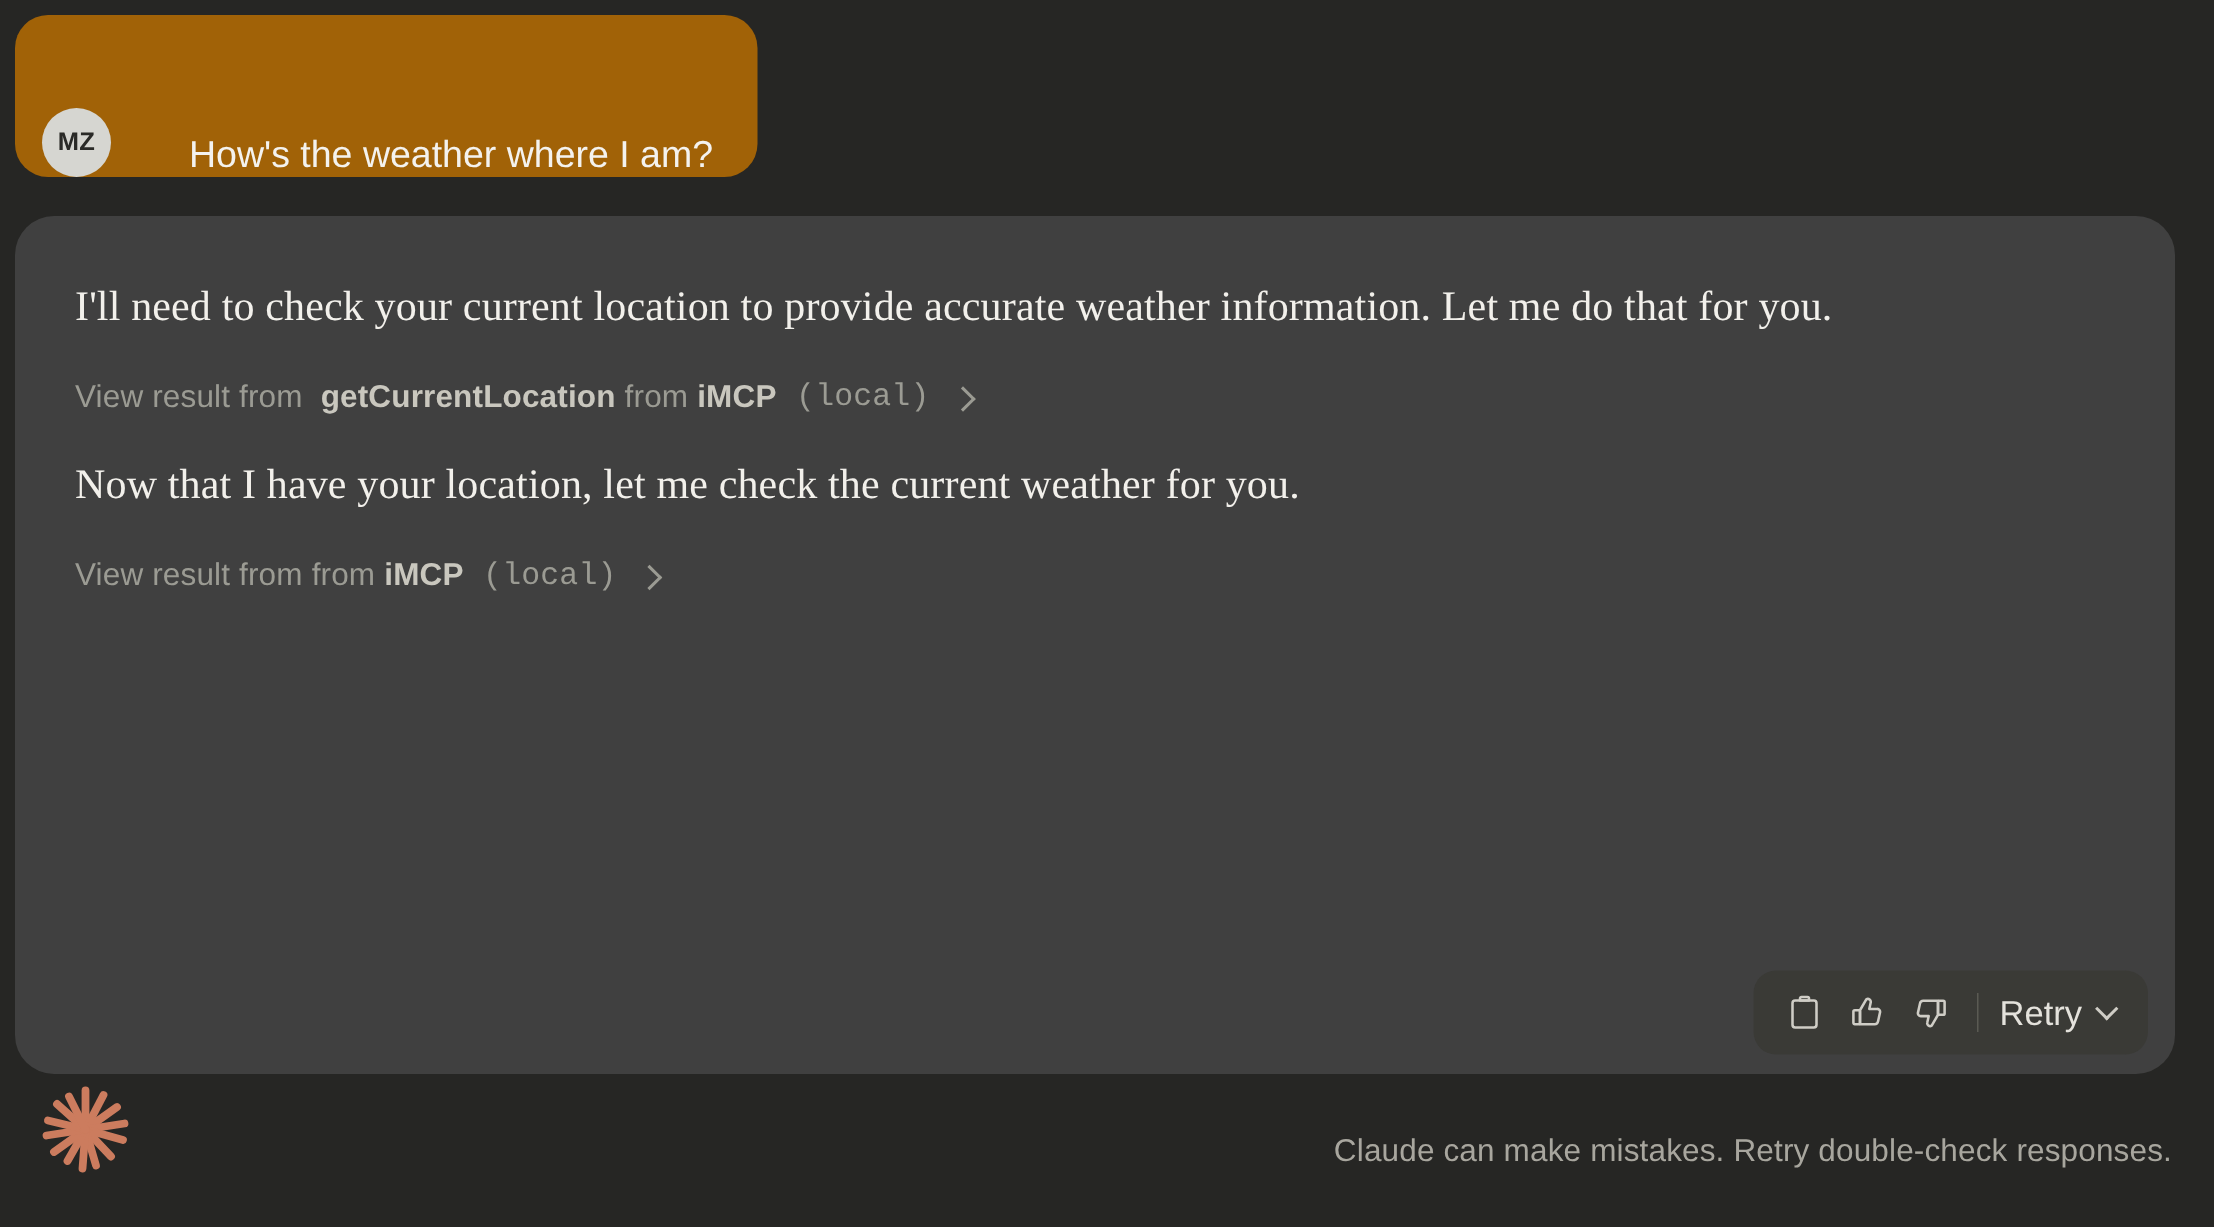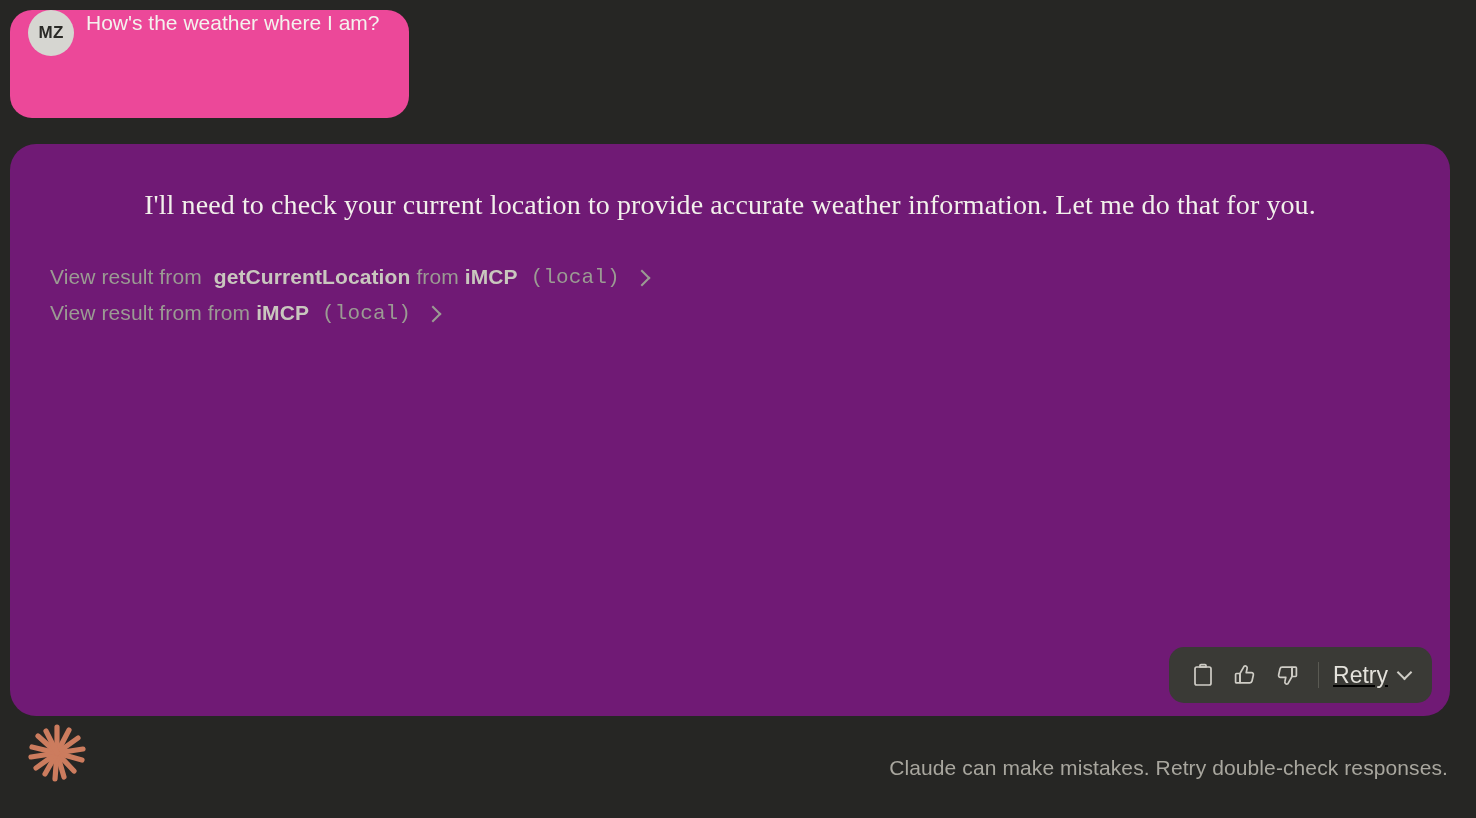--- a/index.html
+++ b/index.html
@@ -18,76 +18,76 @@
   }
 
   
   .user-row {
     position: absolute;
     left: 10px;
     top: 10px;
   }
 
   .user-bubble {
-    background: #ec4899;
+    background: #a16207;
     border-radius: 22px;
     height: 108px;
     display: flex;
-    align-items: flex-start;
+    align-items: flex-end;
     padding: 0 30px 0 18px;
+    gap: 13px;
   }
 
   .avatar {
     width: 46px;
     height: 46px;
     border-radius: 50%;
     background: #D6D6D1;
     color: #2A2A27;
     font-size: 17px;
     font-weight: 700;
     letter-spacing: 0.3px;
     display: flex;
     align-items: center;
     justify-content: center;
     flex: none;
   }
 
   .user-text {
-    margin-left: 12px;
+    margin-left: 39px;
     color: #F4F2EE;
-    font-size: 21px;
+    font-size: 25px;
     line-height: 1.2;
     white-space: nowrap;
   }
 
   
   .assistant-bubble {
     position: absolute;
     left: 10px;
     top: 144px;
     width: 1440px;
     height: 572px;
-    background: #701a75;
+    background: #404040;
     border-radius: 26px;
-    text-align: center;
   }
 
   .assistant-body {
     padding: 34px 40px 0 40px;
   }
 
   .para {
     font-family: "Liberation Serif", serif;
     color: #F2F0EB;
     font-size: 28px;
     line-height: 53px;
     letter-spacing: 0.1px;
   }
 
-  .para + .tool-row { margin-top: 28px; }
+  .para + .tool-row { margin-top: 16px; }
   .tool-row + .para { margin-top: 14px; }
 
   .tool-row {
     display: flex;
     align-items: center;
     font-size: 21px;
     color: #9B9B93;
     letter-spacing: 0.1px;
     height: 36px;
     cursor: pointer;
@@ -121,21 +121,20 @@
     position: absolute;
     right: 18px;
     bottom: 13px;
     height: 56px;
     background: #3A3A36;
     border-radius: 15px;
     display: flex;
     align-items: center;
     padding: 0 13px;
     gap: 0;
-    text-decoration: underline;
   }
 
   .tb-btn {
     width: 42px;
     height: 42px;
     border-radius: 9px;
     display: flex;
     align-items: center;
     justify-content: center;
     cursor: pointer;
@@ -210,20 +209,21 @@
 
     <div class="tool-row">
       <span class="lead">View result from</span>
       <span class="strong">getCurrentLocation</span>
       <span class="mid">from</span>
       <span class="strong">iMCP</span>
       <span class="local">(local)</span>
       <span class="chev-right"></span>
     </div>
 
+    <div class="para">Now that I have your location, let me check the current weather for you.</div>
 
     <div class="tool-row">
       <span class="lead">View result from</span>
       <span class="mid">from</span>
       <span class="strong">iMCP</span>
       <span class="local">(local)</span>
       <span class="chev-right"></span>
     </div>
 
   </div>

